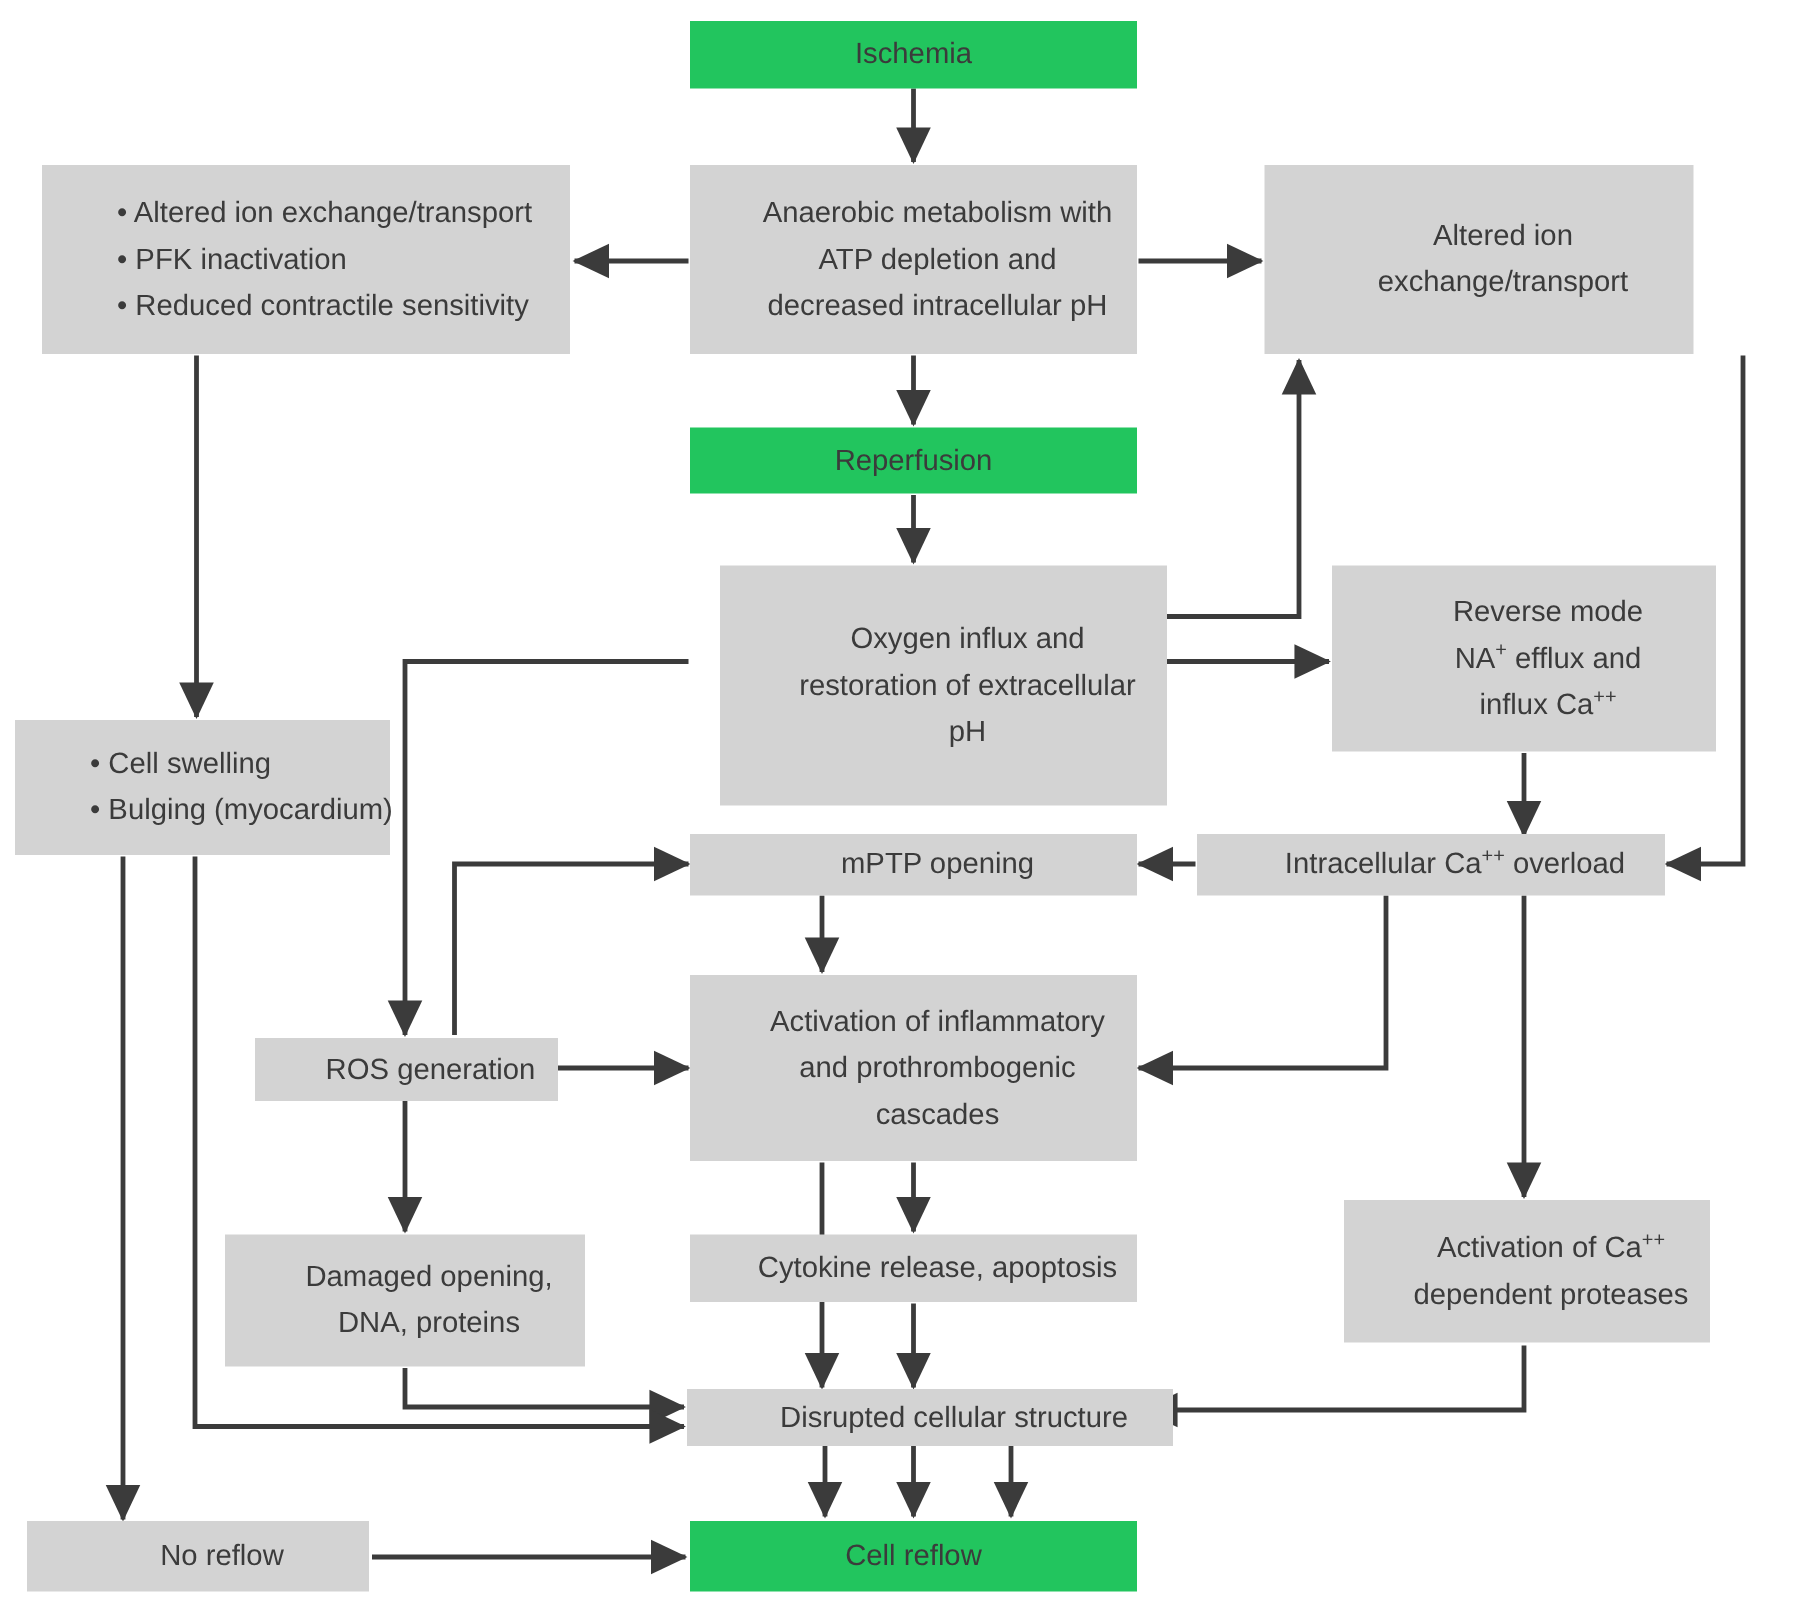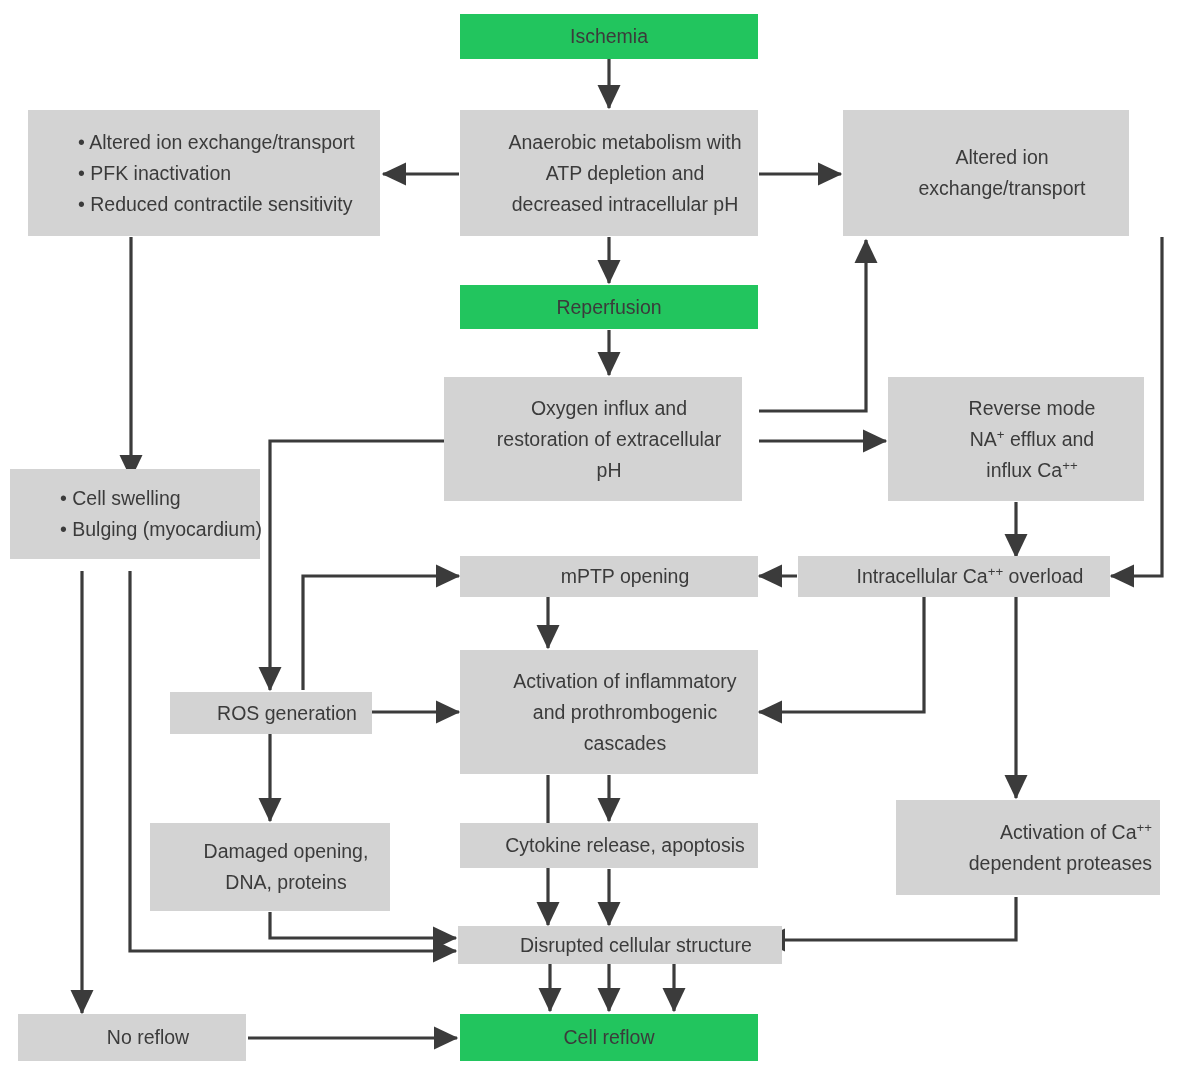--- a/index.html
+++ b/index.html
@@ -119,29 +119,29 @@
   </div>
 
   <div class="node gray" style="left:843px; top:110px; width:286px; height:126px;">
     <span class="lbl">Altered ion exchange/transport</span>
   </div>
 
   <div class="node green" style="left:460px; top:285px; width:298px; height:44px;">
     <span class="lbl">Reperfusion</span>
   </div>
 
-  <div class="node gray" style="left:444px; top:377px; width:298px; height:124px;">
+  <div class="node gray" style="left:480px; top:377px; width:298px; height:160px;">
     <span class="lbl">Oxygen influx and restoration of extracellular pH</span>
   </div>
 
   <div class="node gray" style="left:888px; top:377px; width:256px; height:124px;">
     <span class="lbl">Reverse mode<br>NA<sup>+</sup> efflux and<br>influx Ca<sup>++</sup></span>
   </div>
 
-  <div class="node gray bullets" style="left:10px; top:469px; width:250px; height:90px;">
+  <div class="node gray bullets" style="left:10px; top:480px; width:250px; height:90px;">
     <span class="lbl">
       <span>• Cell swelling</span>
       <span>• Bulging (myocardium)</span>
     </span>
   </div>
 
   <div class="node gray" style="left:460px; top:556px; width:298px; height:41px;">
     <span class="lbl">mPTP opening</span>
   </div>
 
@@ -158,21 +158,21 @@
   </div>
 
   <div class="node gray" style="left:150px; top:823px; width:240px; height:88px;">
     <span class="lbl">Damaged opening, DNA, proteins</span>
   </div>
 
   <div class="node gray" style="left:460px; top:823px; width:298px; height:45px;">
     <span class="lbl">Cytokine release, apoptosis</span>
   </div>
 
-  <div class="node gray" style="left:896px; top:800px; width:264px; height:95px;text-align:right;">
+  <div class="node gray" style="left:896px; top:800px; width:244px; height:95px;">
     <span class="lbl">Activation of Ca<sup>++</sup><br>dependent proteases</span>
   </div>
 
   <div class="node gray" style="left:458px; top:926px; width:324px; height:38px;justify-content:center;">
     <span class="lbl">Disrupted cellular structure</span>
   </div>
 
   <div class="node gray" style="left:18px; top:1014px; width:228px; height:47px;">
     <span class="lbl">No reflow</span>
   </div>

